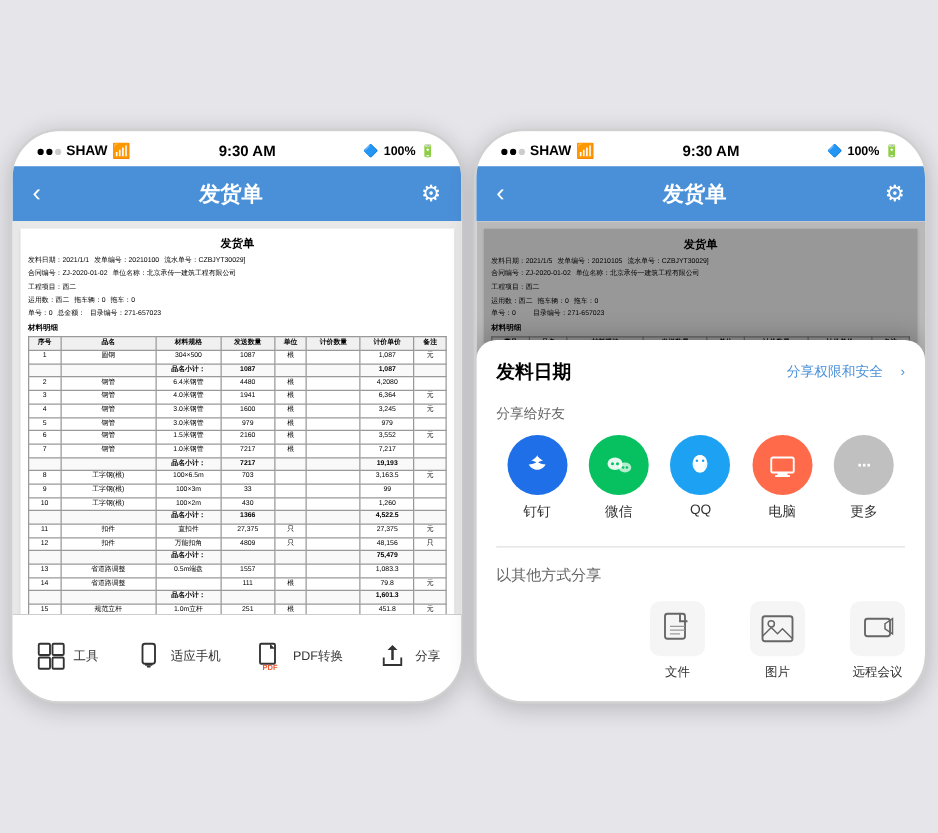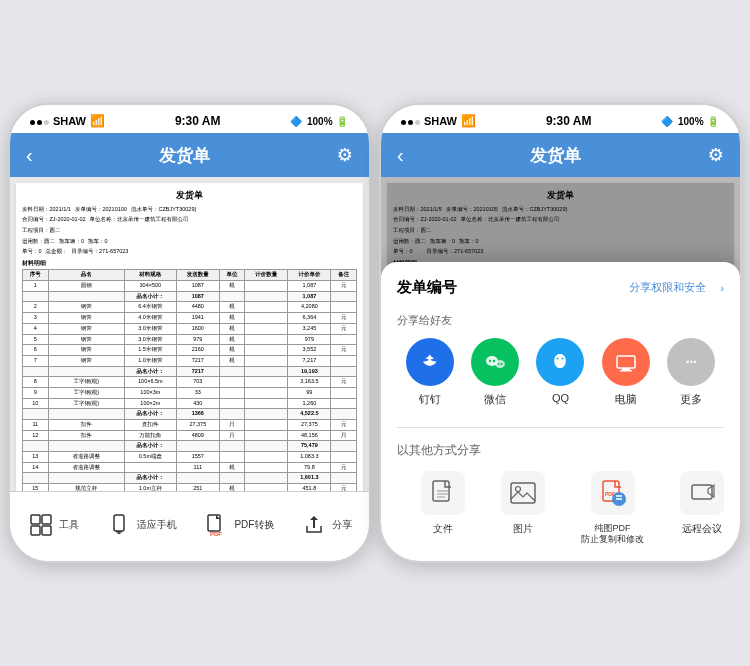--- a/index.html
+++ b/index.html
@@ -841,21 +841,21 @@
                   <td></td>
                   <td></td>
                 </tr>
             </tbody>
           </table>
         </div>
       </div>
 
       <div class="share-overlay">
         <div class="share-header">
-          <span class="share-title">发单编号</span>
+          <span class="share-title">发料日期</span>
           <span class="share-security">
             <span>分享权限和安全</span>
             <span>›</span>
           </span>
         </div>
 
         <div style="font-size:11px;color:#666;margin-bottom:10px;">分享给好友</div>
 
         <div class="share-row">
 
@@ -937,33 +937,20 @@
             <div class="share-file-icon">
               <svg width="32" height="32" viewBox="0 0 32 32">
                 <rect x="4" y="6" width="24" height="20" rx="2" fill="none" stroke="#666" stroke-width="1.5"></rect>
                 <circle cx="11" cy="12" r="2.5" fill="none" stroke="#666" stroke-width="1.2"></circle>
                 <path d="M4 22l7-7 5 5 4-4 8 8" fill="none" stroke="#666" stroke-width="1.2"></path>
               </svg>
             </div>
             <span class="file-label">图片</span>
           </div>
 
-          <div class="file-item">
-            <div class="share-file-icon">
-              <svg width="32" height="32" viewBox="0 0 32 32">
-                <rect x="6" y="4" width="16" height="20" rx="2" fill="none" stroke="#e53" stroke-width="1.5"></rect>
-                <path d="M18 4v6h6" fill="none" stroke="#e53" stroke-width="1.5"></path>
-                <text x="8" y="19" font-size="5" fill="#e53" font-weight="bold">PDF</text>
-                <circle cx="22" cy="22" r="7" fill="#4a90d9"></circle>
-                <line x1="19" y1="22" x2="25" y2="22" stroke="white" stroke-width="1.5"></line>
-                <line x1="19" y1="19" x2="25" y2="19" stroke="white" stroke-width="1.5"></line>
-              </svg>
-            </div>
-            <span class="file-label" style="font-size:9px;">纯图PDF<br>防止复制和修改</span>
-          </div>
 
           <div class="file-item">
             <div class="share-file-icon">
               <svg width="32" height="32" viewBox="0 0 32 32">
                 <rect x="6" y="8" width="20" height="14" rx="2" fill="none" stroke="#666" stroke-width="1.5"></rect>
                 <path d="M22 12l6-4v12l-6-4z" fill="none" stroke="#666" stroke-width="1.2"></path>
               </svg>
             </div>
             <span class="file-label">远程会议</span>
           </div>

